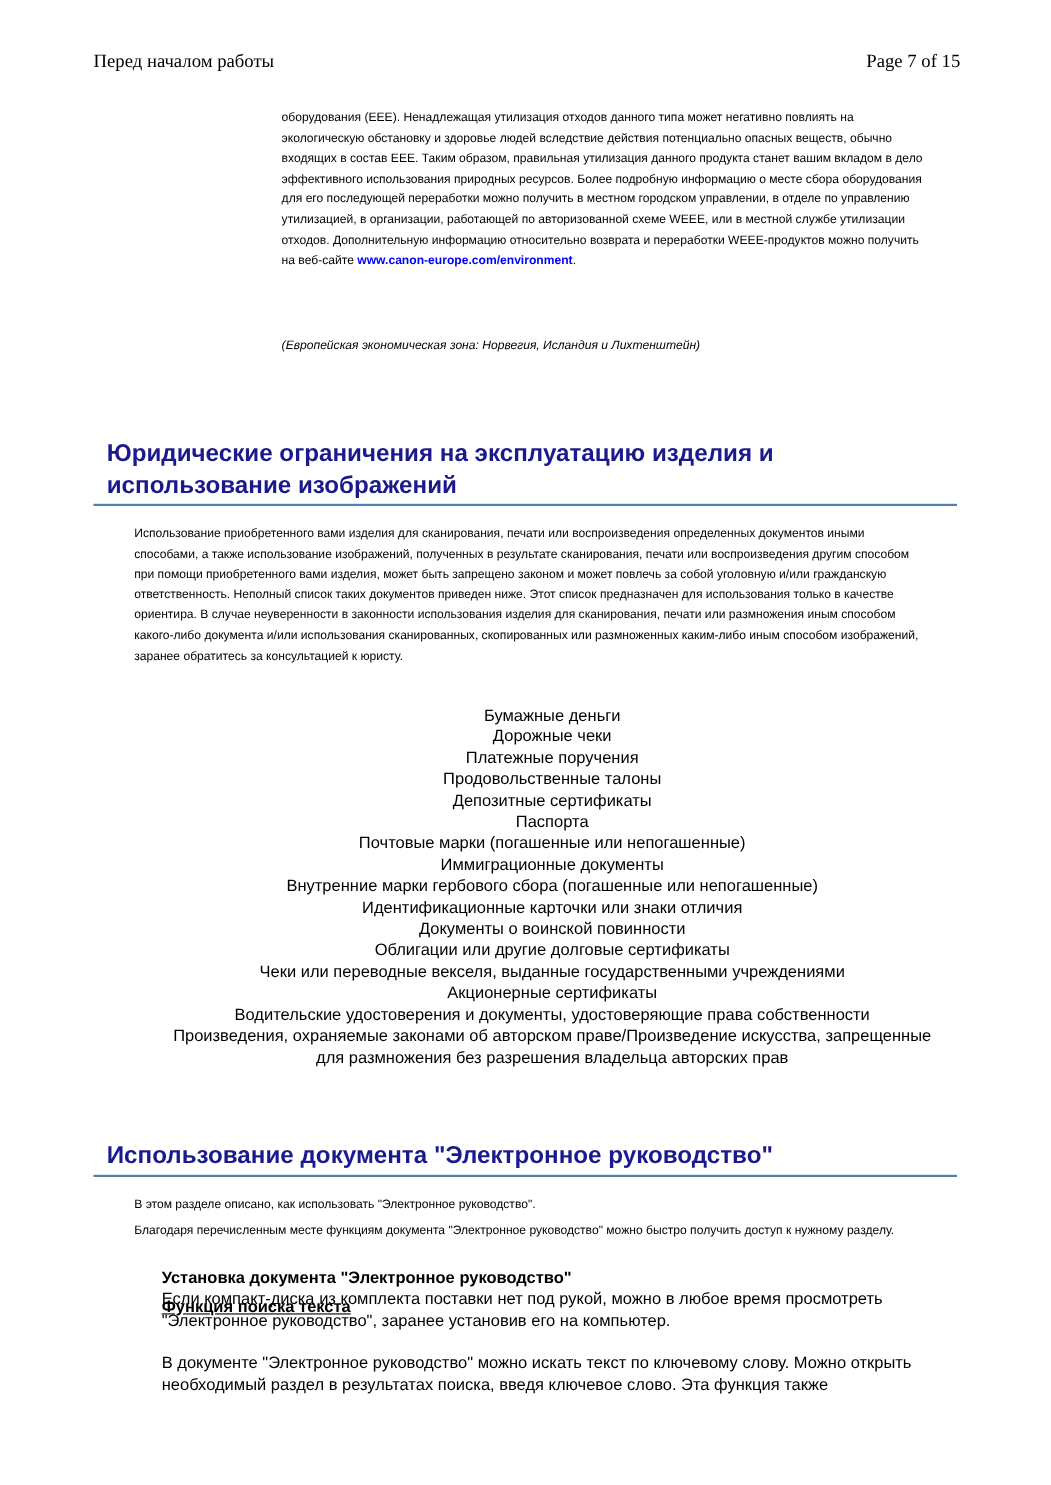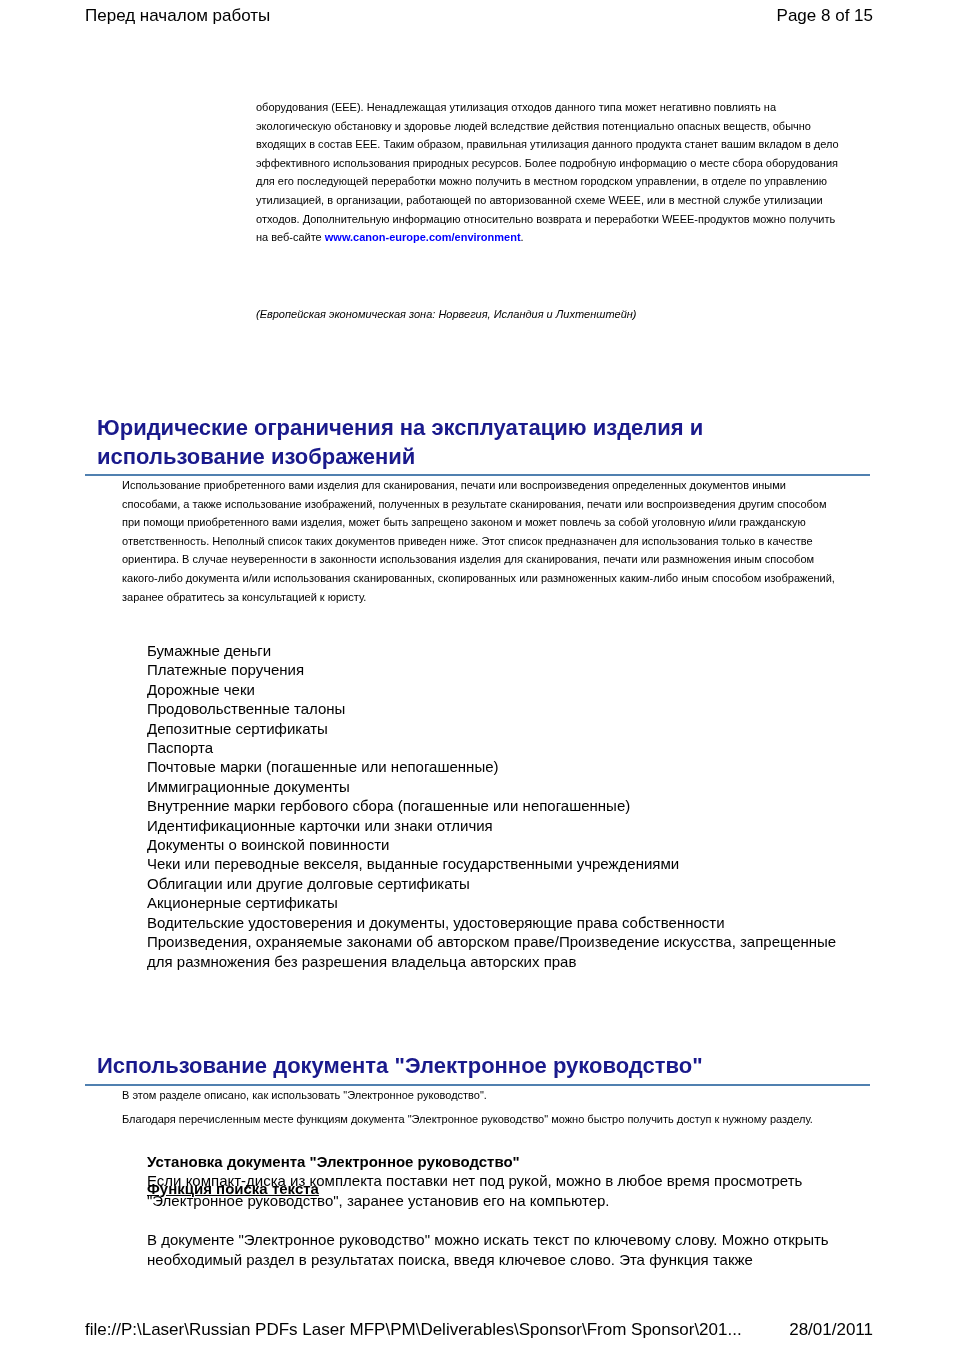--- a/index.html
+++ b/index.html
@@ -5,68 +5,67 @@
   html,body { margin:0; padding:0; background:#e8e8e8; }
   .page {
     position:relative;
     width:955px; height:1350px;
     margin:0 auto;
     background:#ffffff;
     font-family:"Liberation Sans", sans-serif;
     color:#000000;
     overflow:hidden;
   }
-  .serif { font-family:Liberation Sans, sans-serif; font-size:17px; }
+  .serif { font-family:Liberation Serif, serif; font-size:17px;margin-top:40px; }
   .abs { position:absolute; }
   .body-txt { font-size:11px; line-height:18.6px; }
   .list-txt { font-size:15px; line-height:19.4px; }
   .feat-txt { font-size:15px; line-height:19.5px; }
   .heading {
     font-size:22px; font-weight:bold; line-height:29px;
     color:var(--heading,#1a1a8c);
     border-bottom:2px solid var(--rule,#5080b0);
-    margin-top:16px;
   }
   .doc-link {
     color:var(--link,#0000ff);
     font-weight:bold;
     text-decoration:none;
   }
   .feat-title { font-weight:bold; }
 </style>
 </head>
 <body>
 
 <div class="page">
 
   <div class="abs serif" style="left:85px; top:6px;">Перед началом работы</div>
-  <div class="abs serif" style="right:82px; top:6px;">Page 8 of 15</div>
+  <div class="abs serif" style="right:82px; top:6px;">Page 7 of 15</div>
 
   <div class="abs body-txt" style="left:256px; top:98px; width:592px;"><span>оборудования (EEE). Ненадлежащая утилизация отходов данного типа может негативно повлиять на экологическую обстановку и здоровье людей вследствие действия потенциально опасных веществ, обычно входящих в состав EEE. Таким образом, правильная утилизация данного продукта станет вашим вкладом в дело эффективного использования природных ресурсов. Более подробную информацию о месте сбора оборудования для его последующей переработки можно получить в местном городском управлении, в отделе по управлению утилизацией, в организации, работающей по авторизованной схеме WEEE, или в местной службе утилизации отходов. Дополнительную информацию относительно возврата и переработки WEEE-продуктов можно получить на веб-сайте </span><a href="#" class="doc-link">www.canon-europe.com/environment</a><span>.</span></div>
 
   <div class="abs body-txt" style="left:256px; top:305px; width:592px;font-style:italic;">(Европейская экономическая зона: Норвегия, Исландия и Лихтенштейн)</div>
 
   <div class="abs heading" style="left:85px; top:397px; width:773px; padding-left:12px; padding-bottom:3px;">Юридические ограничения на эксплуатацию изделия и использование изображений</div>
 
   <div class="abs body-txt" style="left:122px; top:476px; width:724px;">Использование приобретенного вами изделия для сканирования, печати или воспроизведения определенных документов иными способами, а также использование изображений, полученных в результате сканирования, печати или воспроизведения другим способом при помощи приобретенного вами изделия, может быть запрещено законом и может повлечь за собой уголовную и/или гражданскую ответственность. Неполный список таких документов приведен ниже. Этот список предназначен для использования только в качестве ориентира. В случае неуверенности в законности использования изделия для сканирования, печати или размножения иным способом какого-либо документа и/или использования сканированных, скопированных или размноженных каким-либо иным способом изображений, заранее обратитесь за консультацией к юристу.</div>
 
-  <div class="abs list-txt" style="left:147px; top:641px; width:710px;">
+  <div class="abs list-txt" style="left:147px; top:641px; width:710px;text-align:center;">
       <div class="list-item">Бумажные деньги</div>
+      <div class="list-item">Дорожные чеки</div>
       <div class="list-item">Платежные поручения</div>
-      <div class="list-item">Дорожные чеки</div>
       <div class="list-item">Продовольственные талоны</div>
       <div class="list-item">Депозитные сертификаты</div>
       <div class="list-item">Паспорта</div>
       <div class="list-item">Почтовые марки (погашенные или непогашенные)</div>
       <div class="list-item">Иммиграционные документы</div>
       <div class="list-item">Внутренние марки гербового сбора (погашенные или непогашенные)</div>
       <div class="list-item">Идентификационные карточки или знаки отличия</div>
       <div class="list-item">Документы о воинской повинности</div>
+      <div class="list-item">Облигации или другие долговые сертификаты</div>
       <div class="list-item">Чеки или переводные векселя, выданные государственными учреждениями</div>
-      <div class="list-item">Облигации или другие долговые сертификаты</div>
       <div class="list-item">Акционерные сертификаты</div>
       <div class="list-item">Водительские удостоверения и документы, удостоверяющие права собственности</div>
       <div class="list-item">Произведения, охраняемые законами об авторском праве/Произведение искусства, запрещенные для размножения без разрешения владельца авторских прав</div>
     </div>
 
   <div class="abs heading" style="left:85px; top:1035px; width:773px; padding-left:12px; padding-bottom:4px;">Использование документа "Электронное руководство"</div>
 
   <div class="abs body-txt" style="left:122px; top:1086px; width:724px;">В этом разделе описано, как использовать "Электронное руководство".</div>
 
   <div class="abs body-txt" style="left:122px; top:1110px; width:724px;">Благодаря перечисленным месте функциям документа "Электронное руководство" можно быстро получить доступ к нужному разделу.</div>

